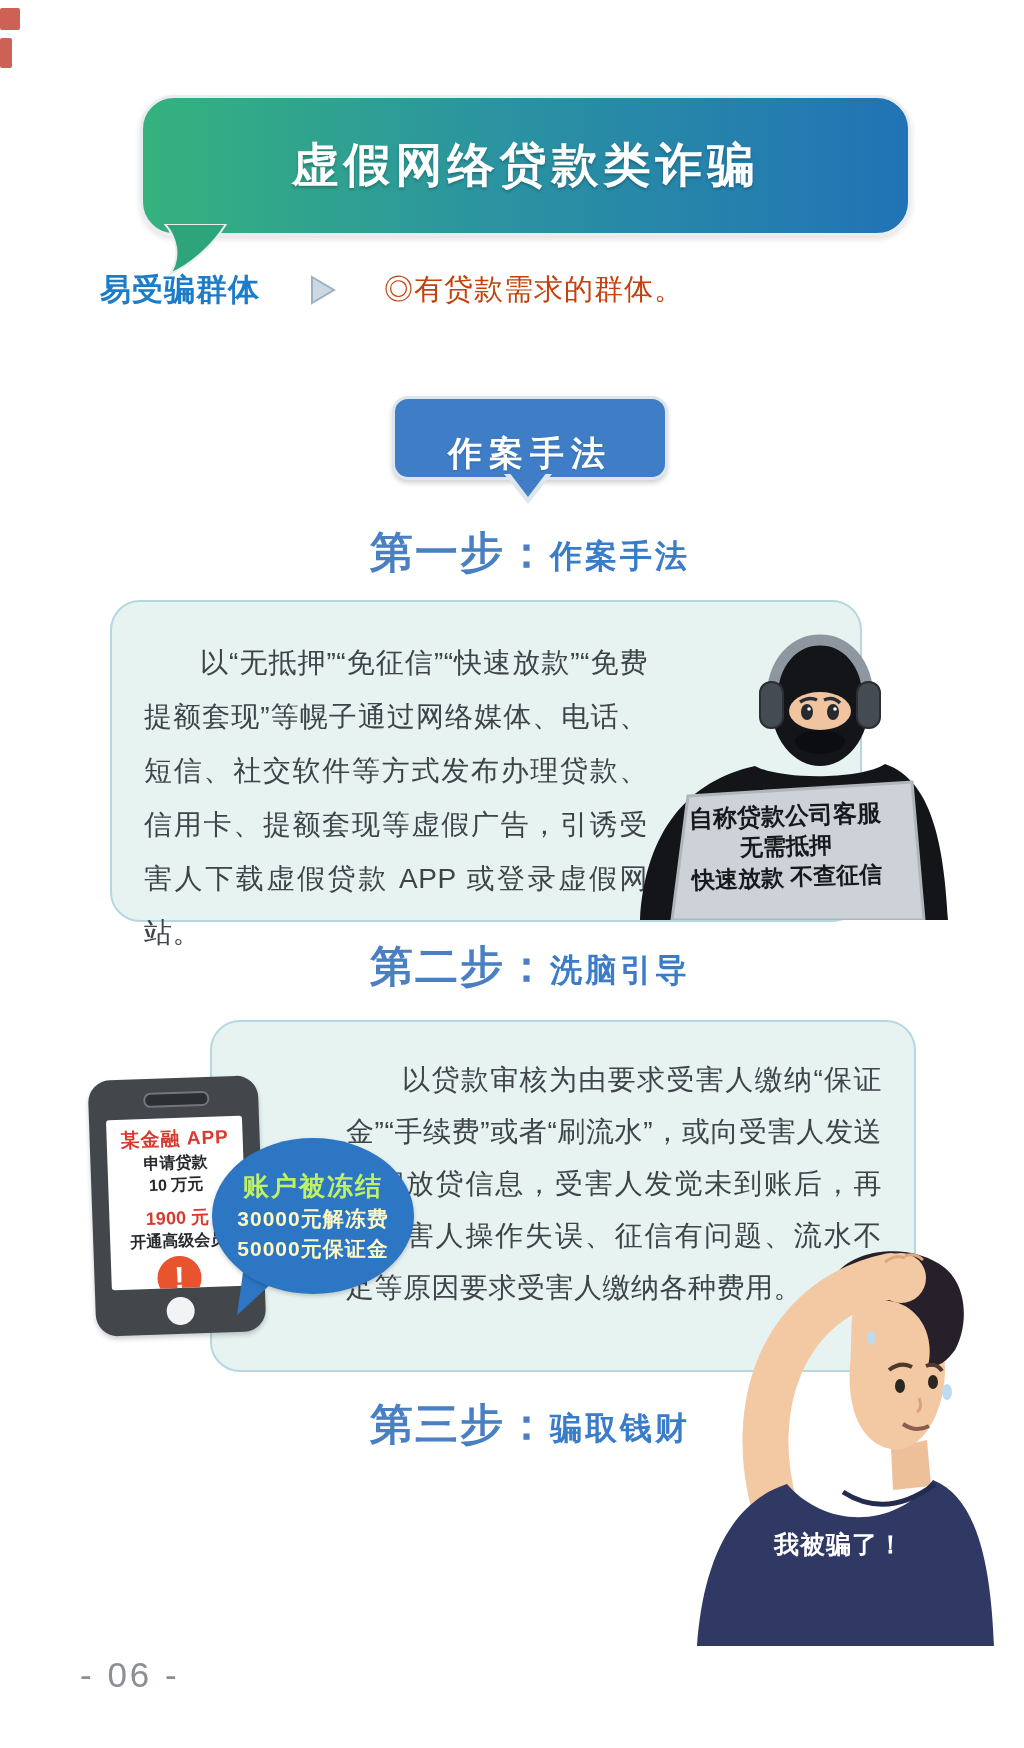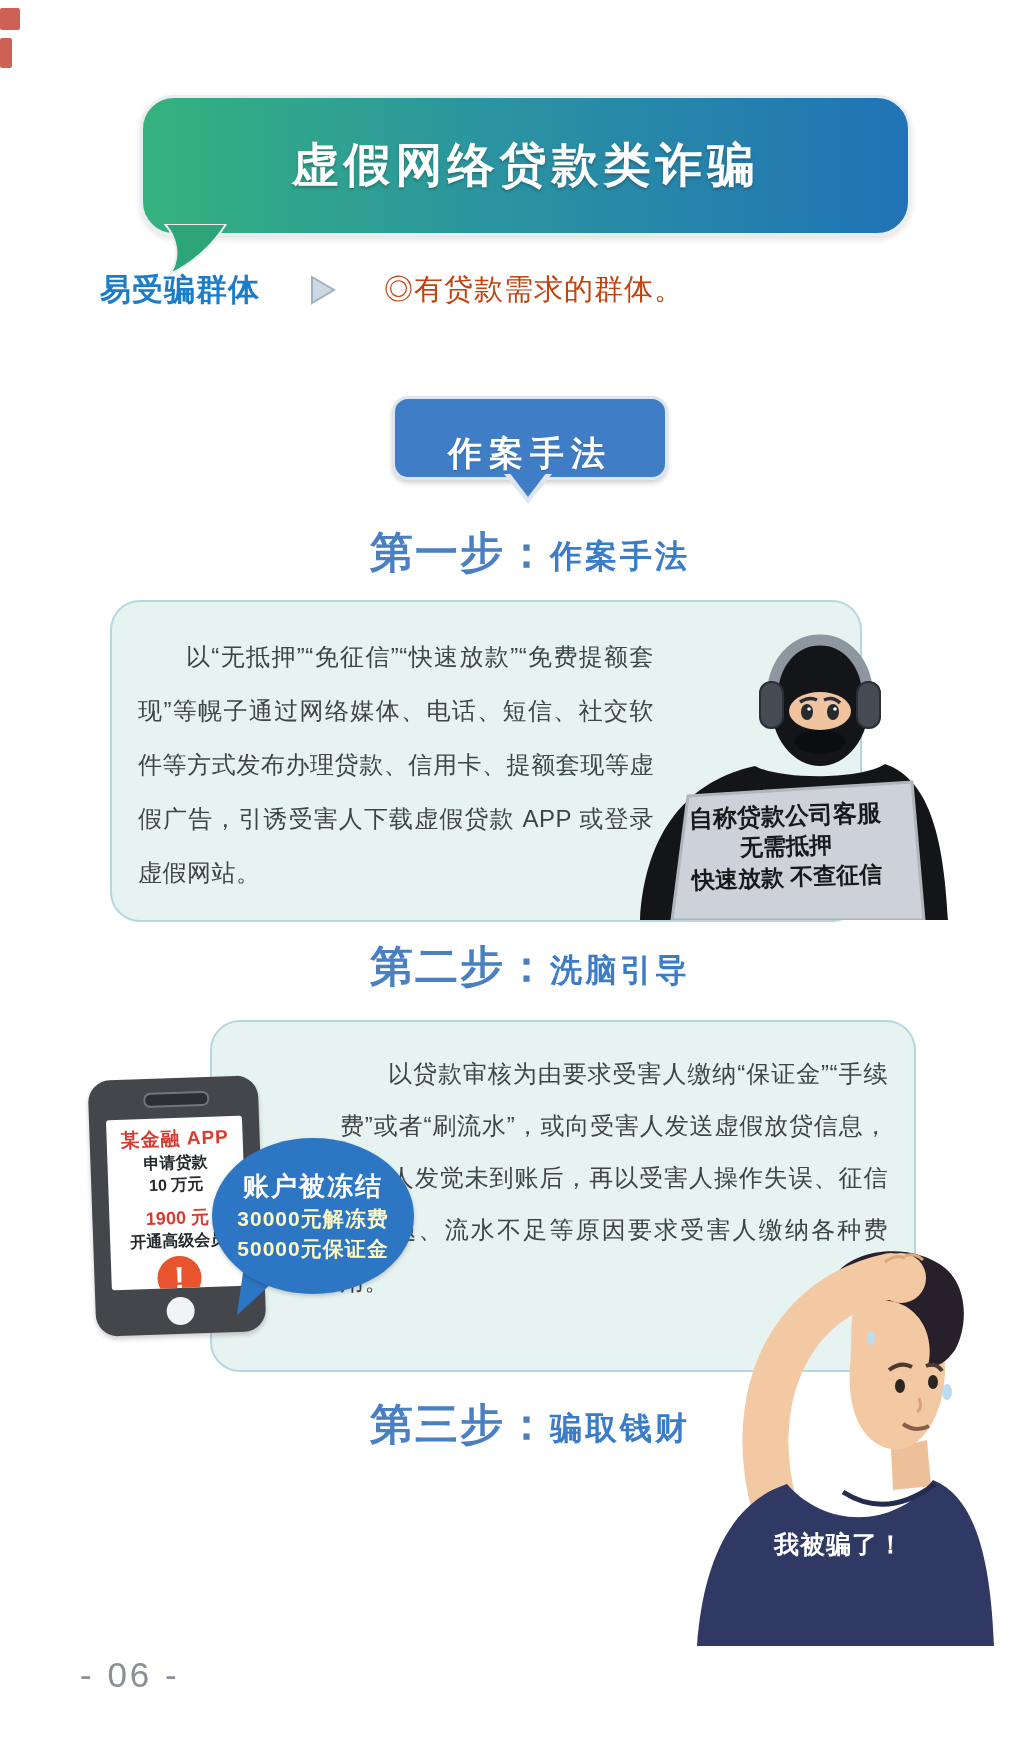--- a/index.html
+++ b/index.html
@@ -54,21 +54,21 @@
   .h1{top:524px;} .h2{top:938px;} .h3{top:1396px;}
   
   .content-box{
     position:absolute;background:#e7f3f1;border:2px solid #b5d8e0;border-radius:30px;
     box-sizing:border-box;
   }
   .box1{left:110px;top:600px;width:752px;height:322px;}
   .box2{left:210px;top:1020px;width:706px;height:352px;}
   .box3{left:108px;top:1456px;width:758px;height:190px;}
   .body-text{
-    margin:0;font-size:24px;color:#3e4448;text-align:justify;
+    margin:6px;font-size:28px;color:#3e4448;text-align:justify;
     text-indent:2em;letter-spacing:.5px;
   }
   .box1 .body-text{padding:28px 206px 20px 26px;line-height:54px;}
   .box2 .body-text{padding:26px 26px 20px 128px;line-height:52px;}
   .box3 .body-text{padding:26px 172px 20px 28px;line-height:56px;}
   
   .hacker-wrap{position:absolute;left:630px;top:590px;width:320px;height:330px;}
   .laptop-sign{
     position:absolute;left:655px;top:800px;width:262px;
     text-align:center;color:#17191c;transform:rotate(-2deg);
@@ -99,21 +99,21 @@
   
   .freeze-bubble{
     position:absolute;left:212px;top:1138px;width:202px;height:156px;
     background:#2d76c4;border-radius:50%;
     display:flex;flex-direction:column;align-items:center;justify-content:center;
     box-shadow:0 2px 4px rgba(0,0,0,.2);
   }
   .freeze-tail{position:absolute;left:240px;top:1272px;width:0;height:0;
     border-top:46px solid #2d76c4;border-right:38px solid transparent;
     transform:rotate(8deg);}
-  .fb-title{font-size:26px;font-weight:900;color:#ffffff;letter-spacing:2px;}
+  .fb-title{font-size:26px;font-weight:900;color:#bef264;letter-spacing:2px;}
   .fb-fee{font-size:21px;font-weight:900;color:#fef9c3;letter-spacing:1px;line-height:30px;}
   
   .man-wrap{position:absolute;left:695px;top:1240px;width:300px;height:406px;}
   .victim-caption{
     position:absolute;left:770px;top:1520px;width:138px;height:48px;
     background:#2f3963;border-radius:7px;color:#fff;
     font-size:25px;font-weight:900;display:flex;align-items:center;justify-content:center;
     letter-spacing:1px;
   }
   

